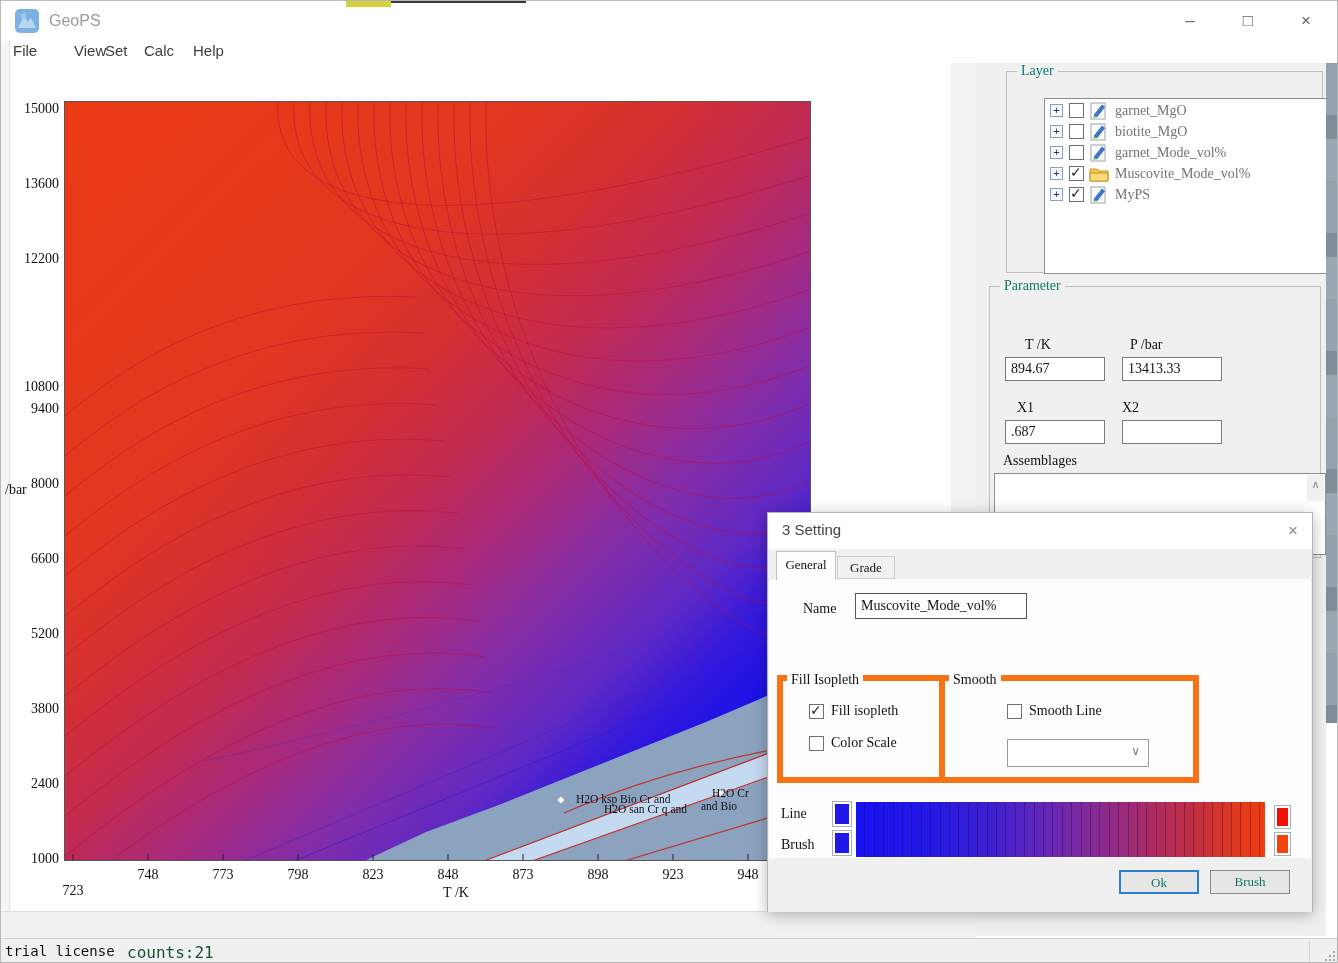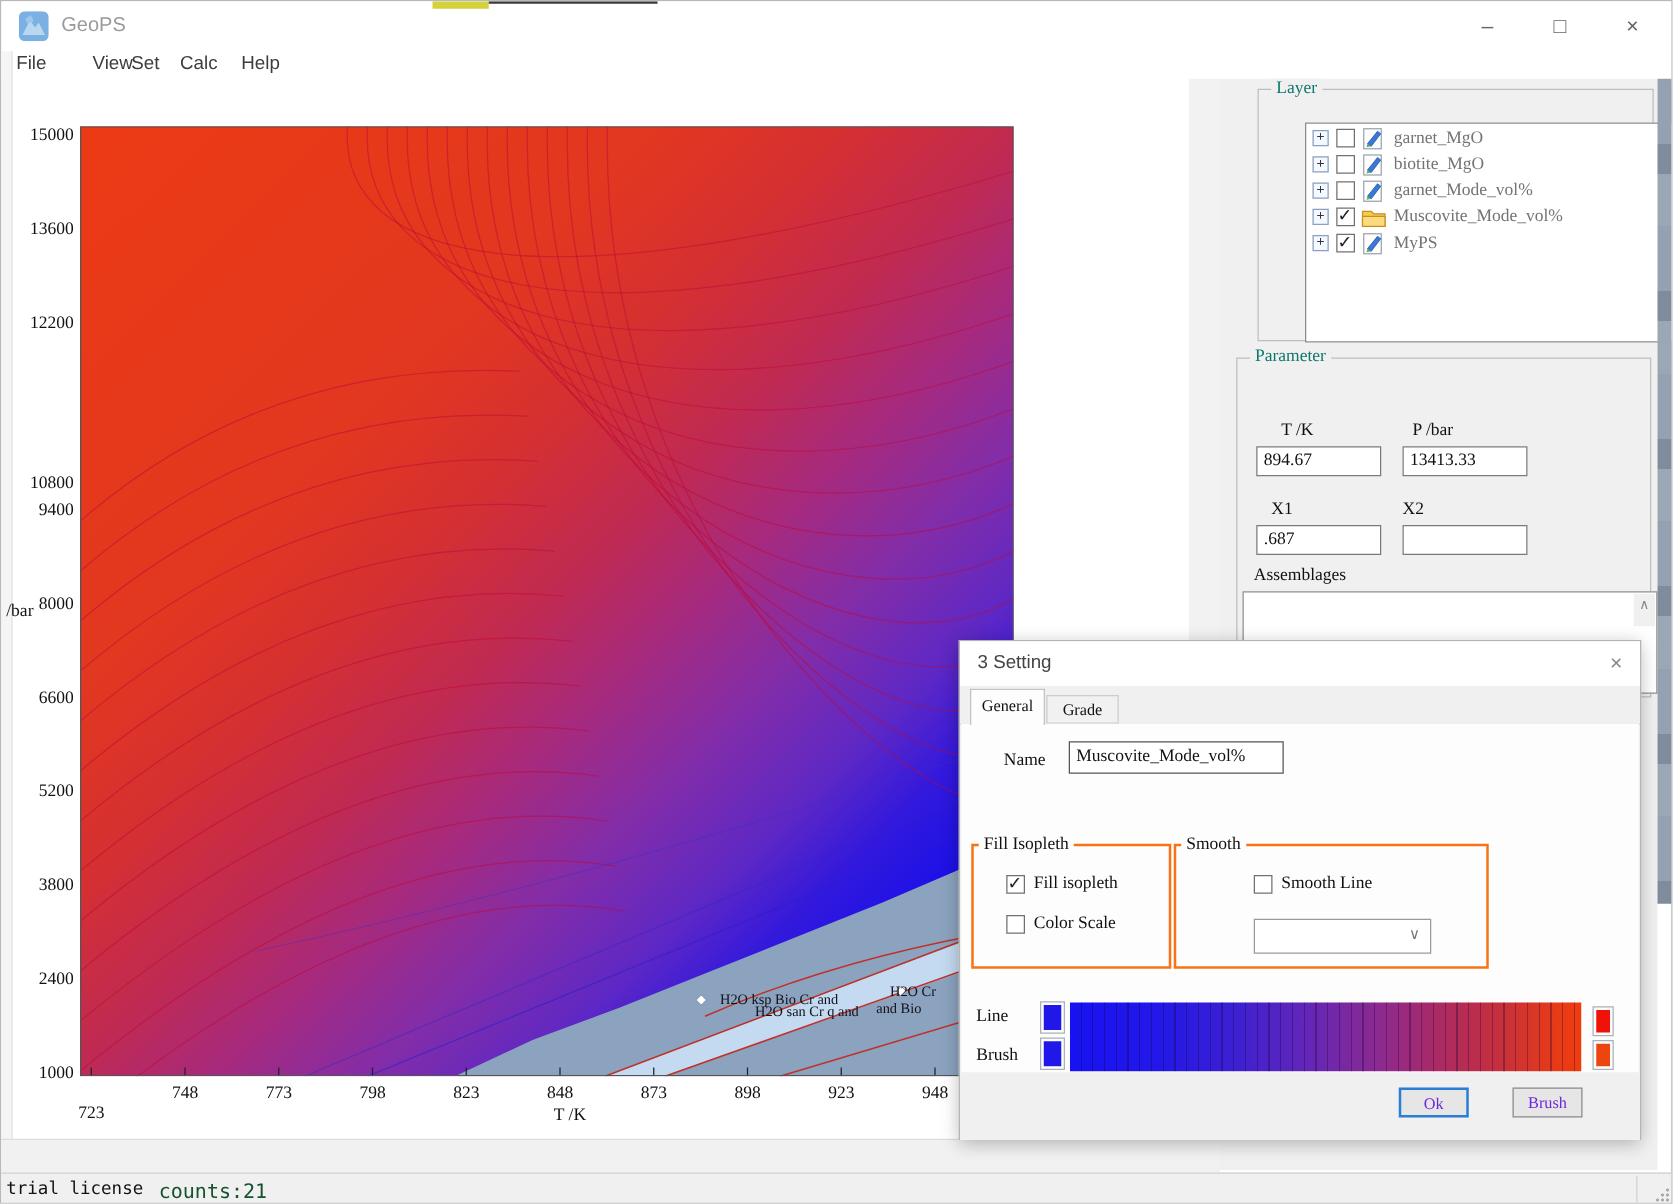--- a/index.html
+++ b/index.html
@@ -81,21 +81,21 @@
               border-bottom:1px solid #d4d4d4;background:#f0f0f0;}
   .tab{position:absolute;text-align:center;font-size:13px;color:#111;box-sizing:border-box;
        font-family:"Liberation Serif","DejaVu Serif",serif;}
   #tab-general{left:8px;top:2px;width:60px;height:29px;line-height:26px;background:#fdfdfd;
                border:1px solid #c2c2c2;border-bottom:none;z-index:2;}
   #tab-grade{left:69px;top:7px;width:58px;height:23px;line-height:21px;background:#f1f1f1;
              border:1px solid #cccccc;}
   #dlg-page{position:absolute;left:1px;top:66px;width:542px;height:279px;background:#fdfdfd;}
   #dlg-name-label{position:absolute;left:34px;top:22px;font-size:14px;color:#111;}
   #dlg-name-input{position:absolute;left:86px;top:14px;width:172px;height:26px;border:1px solid #555;}
-  .dlg-group{position:absolute;border:2px solid #f97316;}
+  .dlg-group{position:absolute;border:6px solid #f97316;}
   .dlg-group .gtitle{position:absolute;top:-9px;left:4px;background:#fdfdfd;padding:0 4px;
                      font-size:14px;color:#111;}
   .dlg-cb{position:absolute;display:flex;align-items:center;}
   .dlg-cb .cbx{margin-left:0;}
   .dlg-cb .cb-label{margin-left:7px;font-size:14px;color:#111;
                     font-family:"Liberation Serif","DejaVu Serif",serif;}
   #smooth-combo{position:absolute;left:62px;top:58px;width:140px;height:26px;background:#fff;
                 border:1px solid #9a9a9a;}
   #smooth-combo .chev{position:absolute;right:8px;top:4px;color:#777;font-size:12px;}
   .rowlabel{position:absolute;font-size:14px;color:#111;}
@@ -104,22 +104,22 @@
   .swatch .fill{width:100%;height:100%;}
   .swatch-r{position:absolute;width:17px;height:24px;border:1px solid #a8b0b8;background:#fdfdfd;
             box-sizing:border-box;padding:2px;}
   .swatch-r .fill{width:100%;height:100%;}
   #gradbar{position:absolute;left:87px;top:223px;width:409px;height:55px;
     background:
       repeating-linear-gradient(to right,rgba(10,0,50,0) 0 8.4px,rgba(20,0,60,.32) 8.4px 9.4px),
       linear-gradient(to right,#1712f2 0%,#2318e6 18%,#3c20d2 32%,#6226b8 46%,
                       #8b2a90 60%,#ab2a64 72%,#c62f3c 84%,#e43a1a 94%,#f03c0e 100%);}
   #dlg-footer{position:absolute;left:0;top:345px;width:100%;height:54px;background:#f0f0f0;}
-  .dlg-btn{position:absolute;width:56px;height:24px;text-align:center;line-height:22px;
-           font-size:13px;color:#6d28d9;background:#e6e6e6;box-sizing:border-box;
+  .dlg-btn{position:absolute;width:80px;height:24px;text-align:center;line-height:22px;
+           font-size:13px;color:#0f766e;background:#e6e6e6;box-sizing:border-box;
            font-family:"Liberation Serif","DejaVu Serif",serif;}
   #btn-ok{left:351px;top:12px;border:2px solid #2a7fd4;}
   #btn-cancel{left:442px;top:12px;border:1px solid #8a8a8a;}
 
   
   #statusbar{position:absolute;left:0;top:937px;width:1338px;height:26px;background:#f0f0f0;
              border-top:1px solid #d0d0d0;}
   #status-license{position:absolute;left:4px;top:4px;font-size:14px;color:#111;}
   #status-counts{position:absolute;left:126px;top:4px;font-size:16px;color:#14532d;}
   #status-sep{position:absolute;left:1308px;top:2px;width:1px;height:22px;background:#cfcfcf;}

